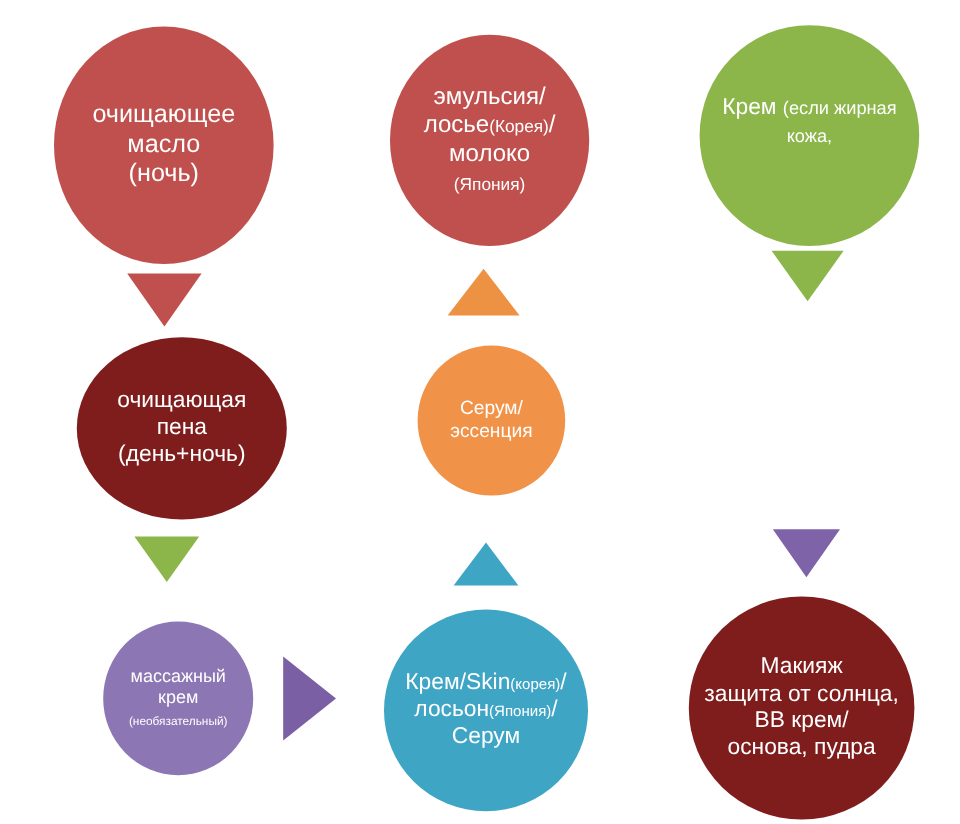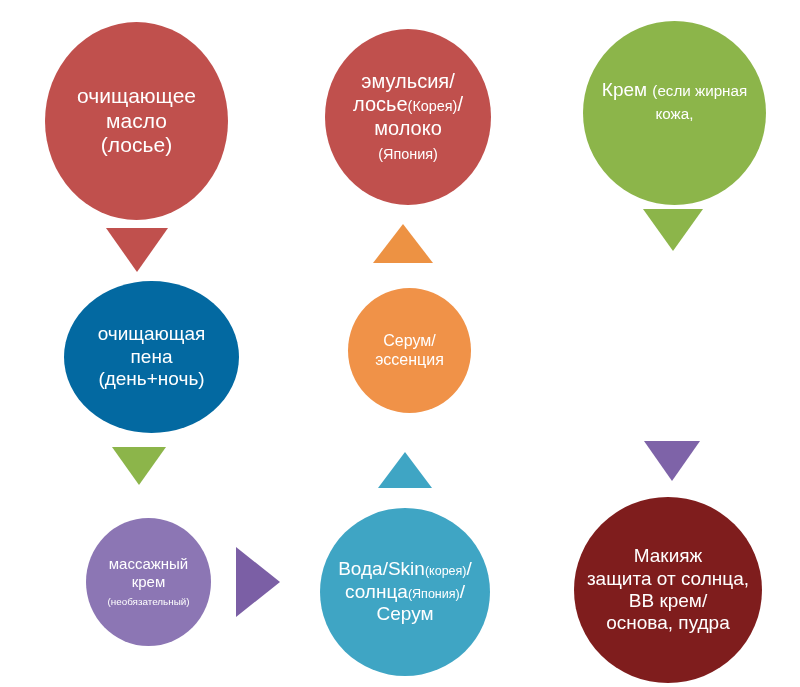--- a/index.html
+++ b/index.html
@@ -54,21 +54,21 @@
   }
   #a-oil-foam {
     left: 106px; top: 228px;
     border-left: 31px solid transparent;
     border-right: 31px solid transparent;
     border-top: 44px solid #c0504d;
   }
   #n-foam {
     left: 64px;  top: 281px;
     width: 175px; height: 152px;
-    background: #0369a1;
+    background: #7f1d1d;
     font-size: 19px;
   }
   #a-foam-massage {
     left: 112px; top: 447px;
     border-left: 27px solid transparent;
     border-right: 27px solid transparent;
     border-top: 38px solid #8cb54a;
   }
   #n-massage {
     left: 86px;  top: 518px;
@@ -150,21 +150,21 @@
   .sm3 { font-size: 0.80em; margin-top: 20px; }
 </style>
 </head>
 <body>
 
 <div id="diagram">
 
   <div class="node" id="n-oil">
     <span class="txt">очищающее
 масло
-(лосье)</span>
+(ночь)</span>
   </div>
 
   <div class="arrow" id="a-oil-foam"></div>
 
   <div class="node" id="n-foam">
     <span class="txt">очищающая
 пена
 (день+ночь)</span>
   </div>
 
@@ -182,21 +182,21 @@
   <div class="arrow" id="a-serum-emulsion"></div>
 
   <div class="node" id="n-serum">
     <span class="txt">Серум/
 эссенция</span>
   </div>
 
   <div class="arrow" id="a-toner-serum"></div>
 
   <div class="node" id="n-toner">
-    <span class="txt"><span>Вода/Skin</span><span class="sm">(корея)</span><span>/</span><br><span>солнца</span><span class="sm">(Япония)</span><span>/</span><br><span>Серум</span></span>
+    <span class="txt"><span>Крем/Skin</span><span class="sm">(корея)</span><span>/</span><br><span>лосьон</span><span class="sm">(Япония)</span><span>/</span><br><span>Серум</span></span>
   </div>
 
   <div class="arrow" id="a-massage-toner"></div>
 
   <div class="node" id="n-cream">
     <span class="txt"><span>Крем</span> <span class="sm3">(если жирная кожа,</span><br><br></span>
   </div>
 
   <div class="arrow" id="a-cream-any"></div>
 

